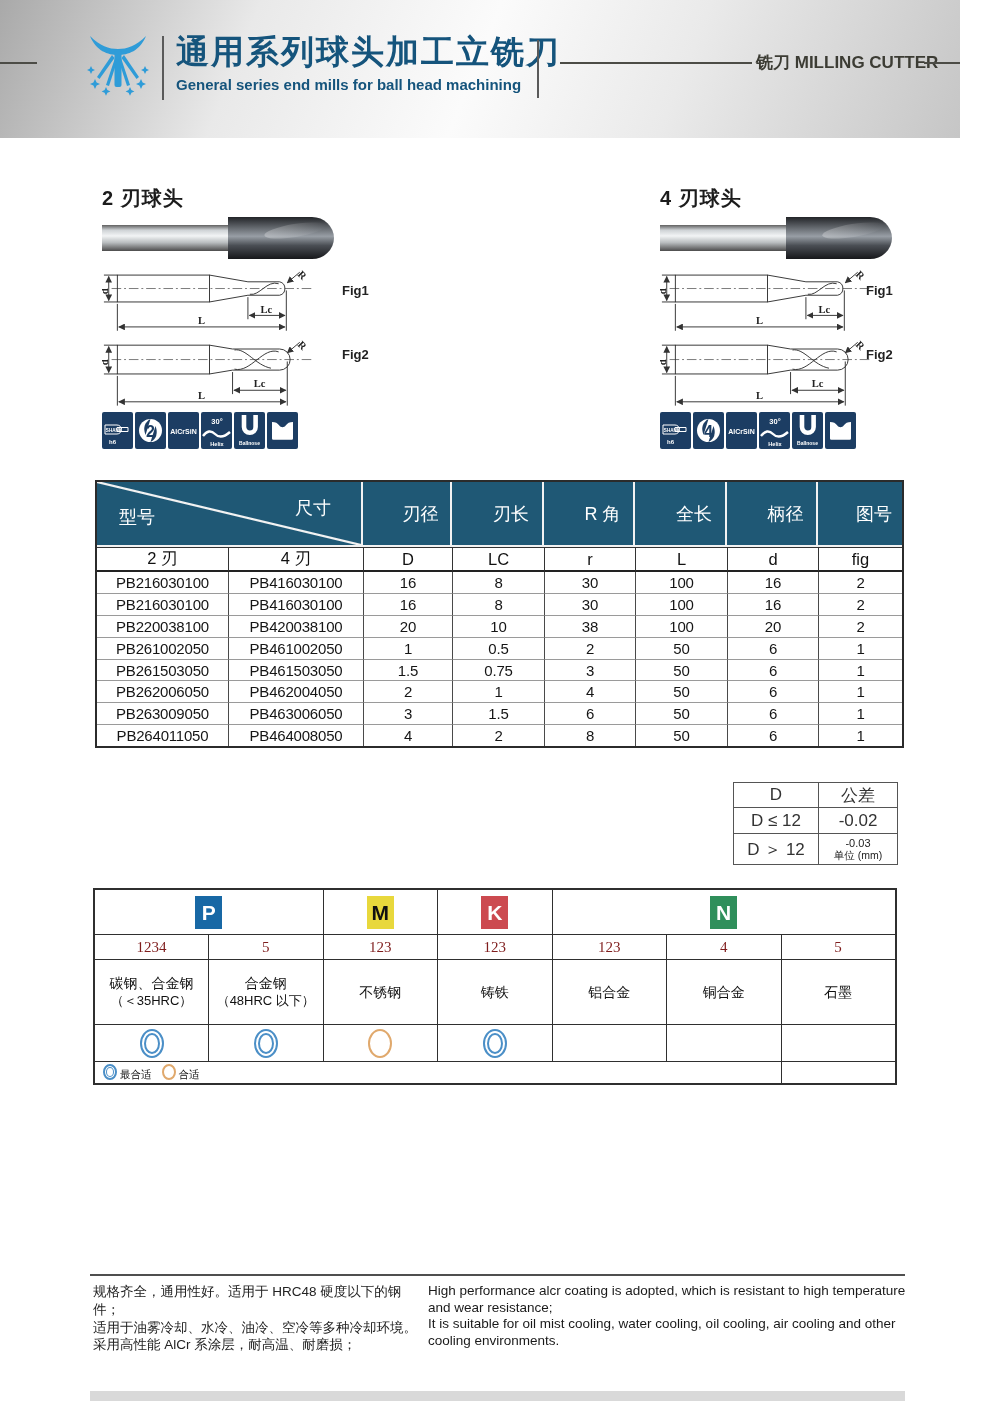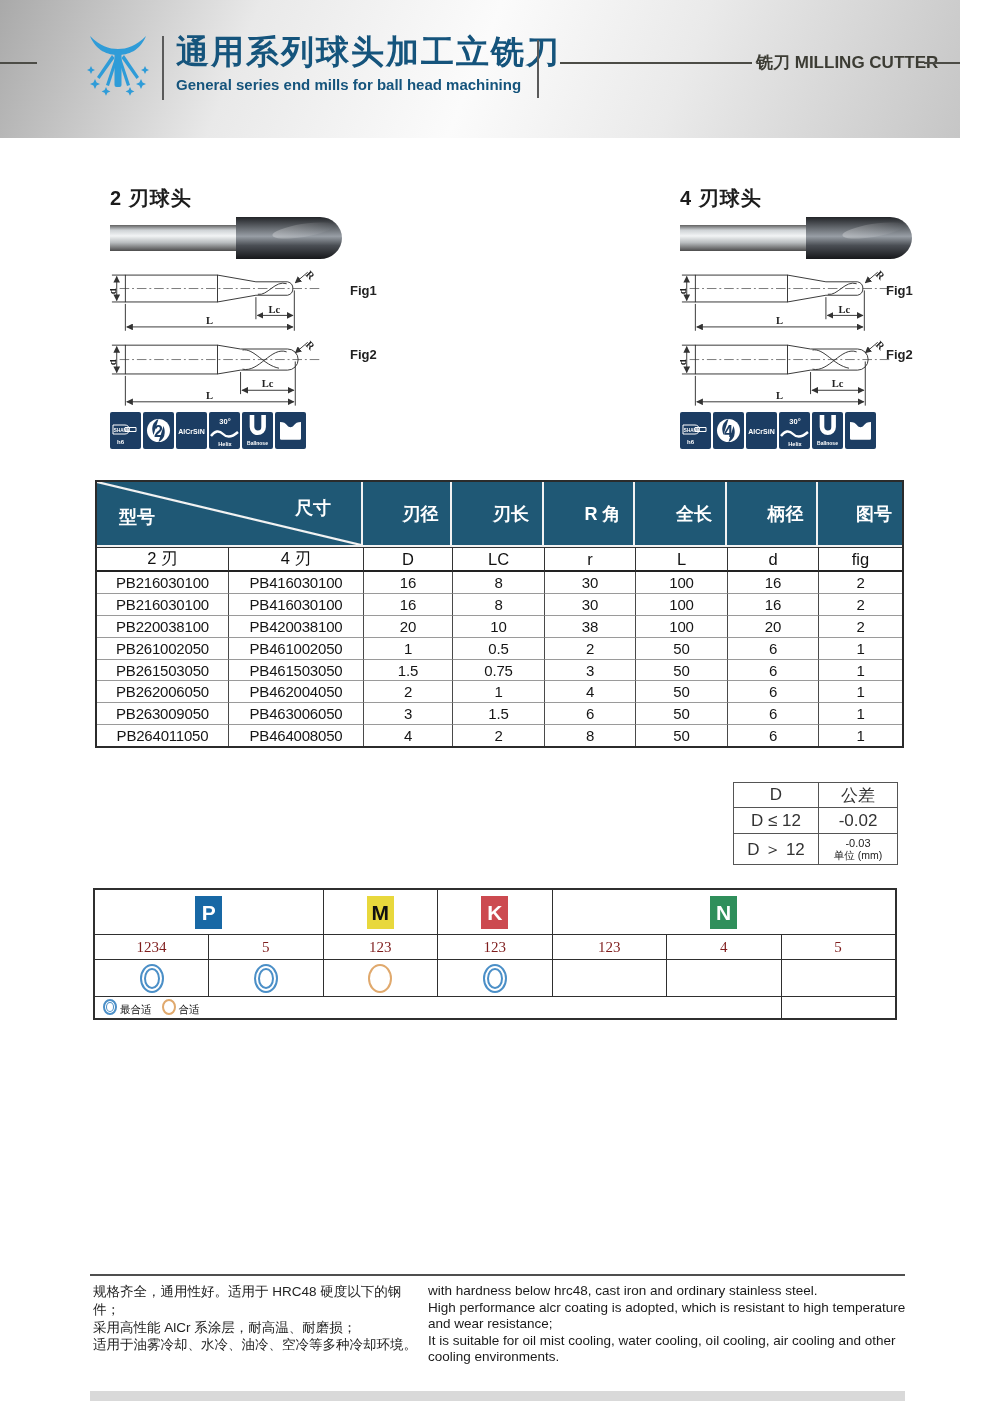--- a/index.html
+++ b/index.html
@@ -16,22 +16,22 @@
   .logo{position:absolute;left:83px;top:24px;width:70px;height:84px;}
   .vbar{position:absolute;width:2px;background:#5a5a5a;}
   .vb1{left:162px;top:36px;height:64px;}
   .vb2{left:537px;top:40px;height:58px;}
   .t-zh{position:absolute;left:176px;top:30px;font-size:33px;font-weight:bold;color:#15547c;letter-spacing:2px;white-space:nowrap;}
   .t-en{position:absolute;left:176px;top:76px;font-size:15px;font-weight:bold;color:#15547c;white-space:nowrap;}
   .cat{position:absolute;left:756px;top:51px;font-size:17px;font-weight:bold;color:#3c3c34;white-space:nowrap;}
 
   
   .sec{position:absolute;top:185px;width:260px;height:270px;}
-  .sec-left{left:110px;}
-  .sec-right{left:680px;}
+  .sec-left{left:102px;}
+  .sec-right{left:660px;}
   .sec-title{position:absolute;left:0;top:0;font-size:20px;font-weight:bold;color:#1c1c1c;letter-spacing:1px;white-space:nowrap;}
   .photo{position:absolute;left:0;top:29px;width:232px;height:48px;}
   .photo .shank{position:absolute;left:0;top:11px;width:128px;height:26px;
       background:linear-gradient(to bottom,#606060 0%,#cfd3d6 20%,#f2f4f5 42%,#b8bcbe 68%,#4c4c4c 100%);}
   .photo .head{position:absolute;left:126px;top:3px;width:106px;height:42px;
       border-radius:0 22px 22px 0 / 0 21px 21px 0;
       background:linear-gradient(to bottom,#222428 0%,#6f747a 30%,#989ea5 46%,#4a4e54 68%,#17181b 100%);}
   .photo .head::after{content:"";position:absolute;right:8px;top:7px;width:62px;height:13px;border-radius:50%;
       transform:rotate(-9deg);background:linear-gradient(100deg,rgba(255,255,255,.28),rgba(255,255,255,0));}
   .fig{position:absolute;left:0;width:240px;}
@@ -47,21 +47,21 @@
 
   
   .badges{position:absolute;left:0;top:227px;display:flex;gap:2px;}
   .badge{width:31px;height:37px;background:#1c3d63;border-radius:2px;position:relative;overflow:hidden;flex:none;}
   .badge svg{position:absolute;left:0;top:0;width:31px;height:37px;}
 
   
   table{border-spacing:0;}
   .spec{position:absolute;left:95px;top:480px;width:805px;table-layout:fixed;border:2.5px solid #2b2b2b;border-spacing:0;}
   .spec th,.spec td{padding:0;text-align:center;vertical-align:middle;overflow:hidden;}
-  .spec th.teal{background:#1f5875;color:#fff;font-size:18px;font-weight:bold;height:63px;
+  .spec th.teal{background:#1f5875;color:#fff;font-size:18px;font-weight:normal;height:63px;
        border-right:2px solid #f2f2f2;border-bottom:2px solid #f2f2f2;padding-left:28px;}
   .spec th.teal:last-child{border-right:none;}
   .spec th.diag{position:relative;
        background-color:#1f5875;
        background-image:linear-gradient(to right top,rgba(0,0,0,0) calc(50% - 1.6px),#f2f2f2 calc(50% - .6px),#f2f2f2 calc(50% + .6px),rgba(0,0,0,0) calc(50% + 1.6px));}
   .diag-model{position:absolute;left:22px;bottom:16px;font-size:18px;}
   .diag-size{position:absolute;right:30px;top:14px;font-size:18px;}
   .spec td.sub{font-size:16.5px;height:21px;border-top:1px solid #333;border-bottom:2.5px solid #222;border-left:1.2px solid #333;color:#111;}
   .spec td.sub:first-child{border-left:none;}
   .spec td.d{font-size:15px;height:20.9px;letter-spacing:-.2px;border-top:1.6px solid #9a9a9a;border-left:1.2px solid #4a4a4a;color:#151515;}
@@ -515,20 +515,45 @@
     </tr>
     <tr class="codes">
       <td>1234</td>
       <td>5</td>
       <td>123</td>
       <td>123</td>
       <td>123</td>
       <td>4</td>
       <td>5</td>
     </tr>
+    <tr class="mats">
+      <td>
+            <div>碳钢、合金钢</div>
+            <div class="l2">（＜35HRC）</div>
+          </td>
+      <td>
+            <div>合金钢</div>
+            <div class="l2">（48HRC 以下）</div>
+          </td>
+      <td>
+            <div>不锈钢</div>
+          </td>
+      <td>
+            <div>铸铁</div>
+          </td>
+      <td>
+            <div>铝合金</div>
+          </td>
+      <td>
+            <div>铜合金</div>
+          </td>
+      <td>
+            <div>石墨</div>
+          </td>
+    </tr>
     <tr class="rings">
       <td><span class="ring best"></span></td>
       <td><span class="ring best"></span></td>
       <td><span class="ring good"></span></td>
       <td><span class="ring best"></span></td>
       <td></td>
       <td></td>
       <td></td>
     </tr>
     <tr class="legend">
@@ -536,25 +561,24 @@
         <span class="mini best"></span><span>最合适</span><span class="mini good"></span><span>合适</span>
       </td>
       <td></td>
     </tr>
   </tbody>
     </table>
 
   <div class="foot-rule"></div>
   <div class="foot-zh">
     <div>规格齐全，通用性好。适用于 HRC48 硬度以下的钢件；</div>
+    <div>适用于油雾冷却、水冷、油冷、空冷等多种冷却环境。</div>
     <div>采用高性能 AlCr 系涂层，耐高温、耐磨损；</div>
-    <div>适用于油雾冷却、水冷、油冷、空冷等多种冷却环境。</div>
   </div>
   <div class="foot-en">
-    <div> with hardness below hrc48, cast iron and ordinary stainless steel.</div>
     <div>High performance alcr coating is adopted, which is resistant to high temperature</div>
     <div>and wear resistance;</div>
     <div>It is suitable for oil mist cooling, water cooling, oil cooling, air cooling and other</div>
     <div>cooling environments.</div>
   </div>
   <div class="foot-bar"></div>
 
 </div>
 
 </body></html>

